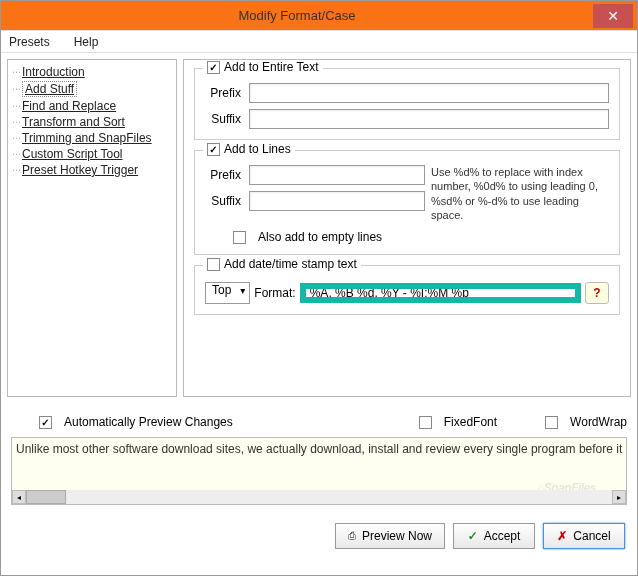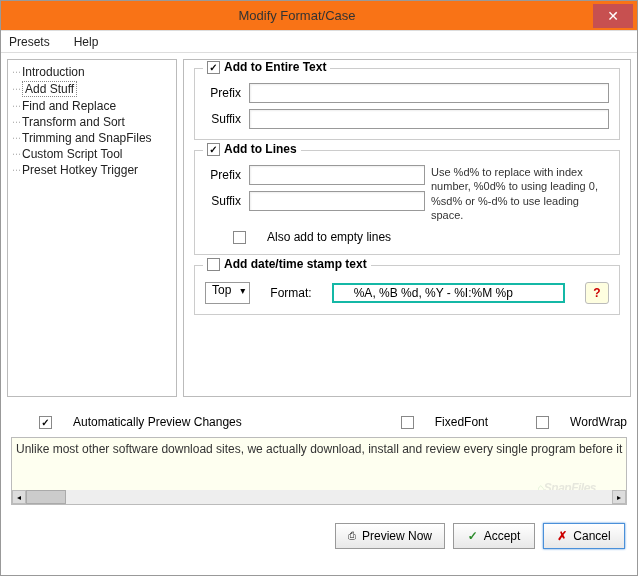--- a/index.html
+++ b/index.html
@@ -7,37 +7,37 @@
     .titlebar { height: 30px; background: #f97316; display: flex; align-items: center; border-bottom: 1px solid #ddd; }
     .title { flex: 1; text-align: center; font-size: 13px; color: #333; }
     .close-btn { width: 40px; height: 24px; background: #c75050; color: #fff; display: flex; align-items: center; justify-content: center; margin-right: 4px; font-size: 14px; cursor: pointer; }
     .menubar { height: 22px; padding: 0 8px; display: flex; align-items: center; gap: 24px; border-bottom: 1px solid #ddd; }
     .menubar span { color: #222; cursor: pointer; }
     .content { display: flex; padding: 6px; gap: 6px; height: 350px; }
     .sidebar { width: 170px; border: 1px solid #bbb; padding: 4px 2px; }
     .tree-item { display: flex; align-items: center; padding: 1px 2px; cursor: pointer; white-space: nowrap; }
     .tree-item.selected .tree-label { border: 1px dotted #888; padding: 0 2px; }
     .tree-icon { width: 10px; display: inline-block; color: #999; font-size: 9px; }
-    .tree-label { color: #222; }
+    .tree-label { color: #222; text-decoration: underline; }
     .main { flex: 1; border: 1px solid #bbb; padding: 8px 10px; }
     .group { border: 1px solid #ccc; margin-bottom: 10px; padding: 8px 10px 10px; position: relative; }
-    .group-legend { position: absolute; top: -9px; left: 8px; background: #fff; padding: 0 4px; display: flex; align-items: center; gap: 4px; font-weight: bold; }
+    .group-legend { position: absolute; top: -9px; left: 8px; background: #fff; padding: 0 4px; display: flex; align-items: center; gap: 4px; }
     .checkbox { width: 13px; height: 13px; border: 1px solid #888; display: inline-flex; align-items: center; justify-content: center; font-size: 10px; background: #fff; cursor: pointer; }
     .checkbox.checked::after { content: '✓'; color: #000; font-weight: bold; }
     .field-row { display: flex; align-items: center; margin-top: 6px; gap: 8px; }
     .field-label { width: 36px; text-align: right; }
     .text-input { flex: 1; height: 20px; border: 1px solid #999; padding: 0 4px; background: #fff; box-shadow: inset 1px 1px 2px #eee; }
     .lines-row { display: flex; align-items: flex-start; gap: 6px; }
     .lines-inputs { width: 220px; }
     .lines-hint { flex: 1; font-size: 11px; color: #333; padding-top: 6px; line-height: 1.3; }
-    .inline-check { display: flex; align-items: center; gap: 21px; margin-top: 8px; padding-left: 28px; }
-    .date-row { display: flex; align-items: center; gap: 20px; margin-top: 8px; }
+    .inline-check { display: flex; align-items: center; gap: 12px; margin-top: 8px; padding-left: 28px; }
+    .date-row { display: flex; align-items: center; gap: 4px; margin-top: 8px; }
     .select { height: 22px; border: 1px solid #999; padding: 0 18px 0 6px; background: #fff; position: relative; cursor: pointer; }
     .select::after { content: '▾'; position: absolute; right: 4px; top: 2px; font-size: 10px; }
-    .format-input { flex: 1; height: 20px; border: 2px solid #14b8a6; padding: 0 20px; }
+    .format-input { flex: 1; height: 20px; border: 6px solid #14b8a6; padding: 0 4px; }
     .help-btn { width: 24px; height: 22px; border: 1px solid #bbb; display: flex; align-items: center; justify-content: center; font-weight: bold; color: #c00; background: #fefee0; cursor: pointer; border-radius: 3px; }
     .options-row { display: flex; align-items: flex-start; padding: 4px 10px; gap: 20px; }
     .options-spacer { flex: 1; }
     .preview-area { margin: 4px 10px; height: 68px; border: 1px solid #bbb; background: #fefff0; padding: 4px; position: relative; overflow: hidden; }
     .preview-text { white-space: nowrap; color: #333; }
     .watermark { position: absolute; right: 30px; bottom: 6px; font-weight: bold; font-style: italic; color: #bbb; opacity: 0.35; font-size: 22px; font-family: Arial; letter-spacing: -0.5px; }
     .watermark .logo { color: #9c9; }
     .scrollbar { position: absolute; bottom: 0; left: 0; right: 0; height: 14px; background: #eee; display: flex; }
     .scroll-btn { width: 14px; height: 14px; background: #ddd; border: 1px solid #bbb; display: flex; align-items: center; justify-content: center; font-size: 8px; cursor: pointer; }
     .scroll-track { flex: 1; background: #eee; display: flex; }

